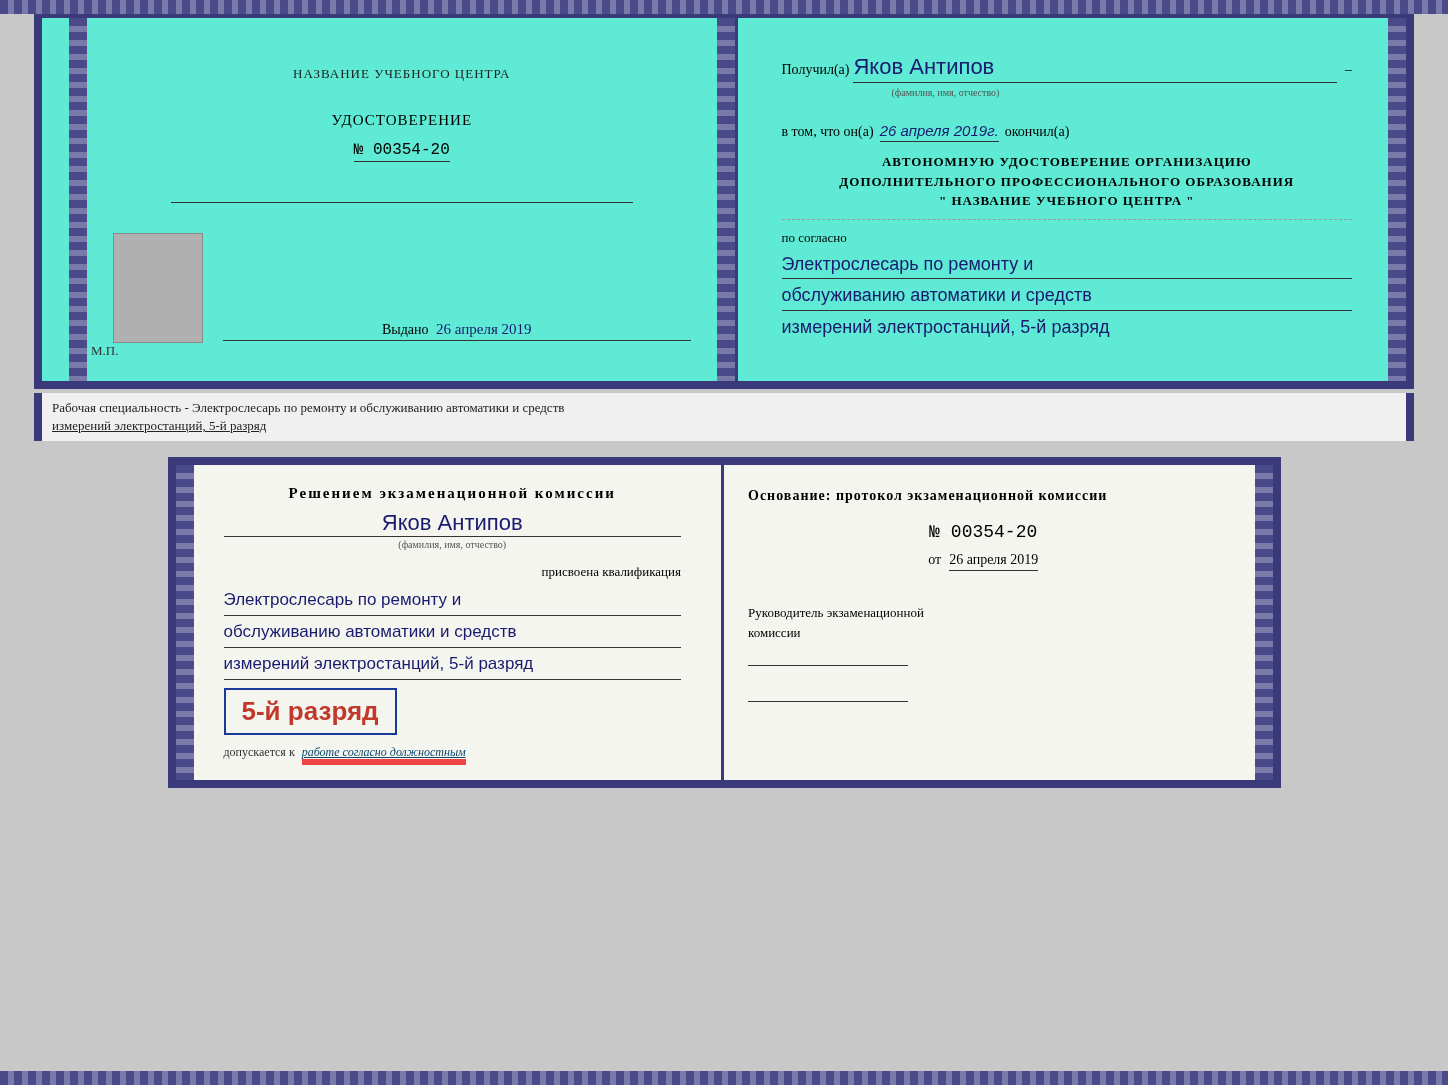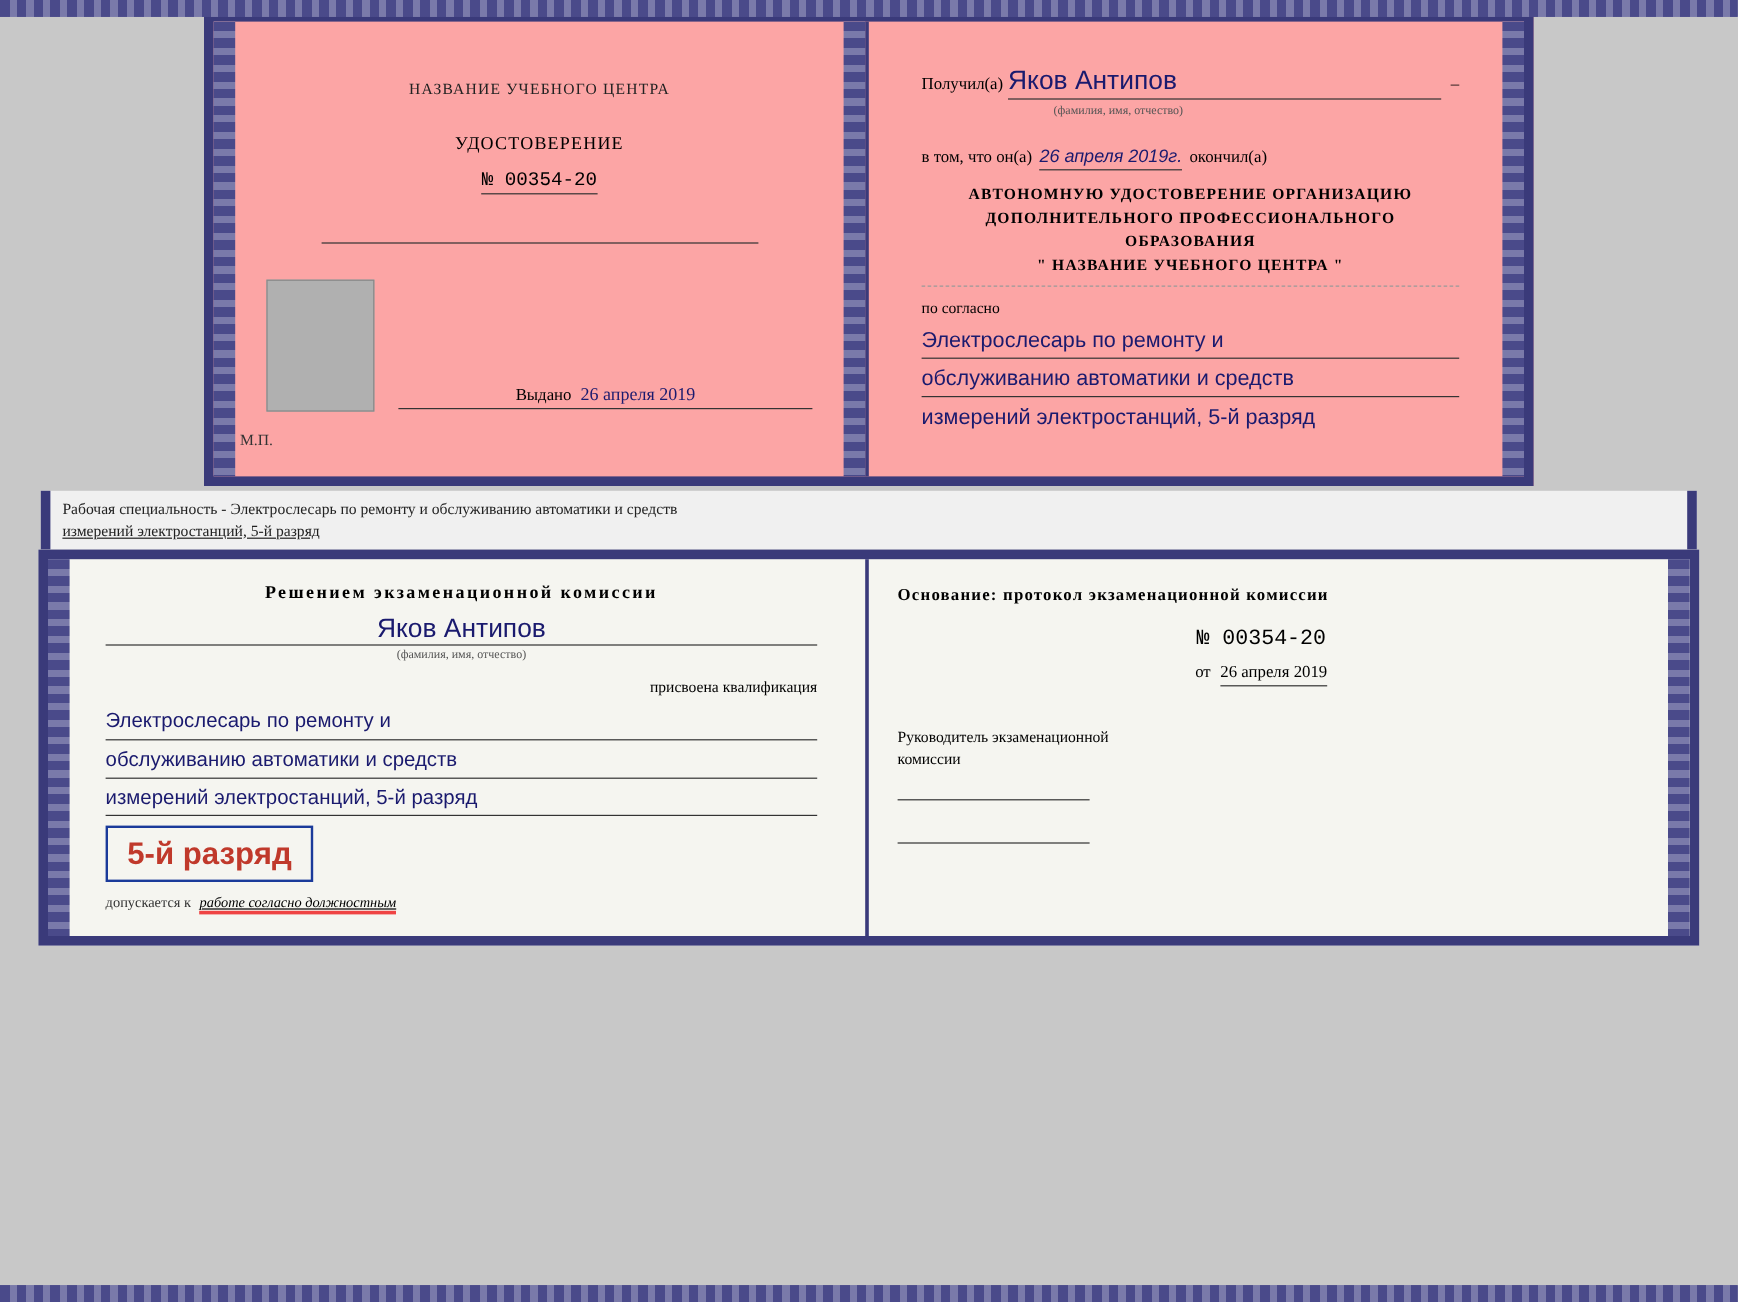--- a/index.html
+++ b/index.html
@@ -9,24 +9,25 @@
       width: 1448px;
       min-height: 1085px;
       display: flex;
       flex-direction: column;
       align-items: center;
       padding: 10px;
     }
 
     .document-pair {
       display: flex;
-      width: 1108px;
+      width: 1380px;
       border: 8px solid #3a3a7a;
-      background: #fca5a5;
+      background: #5eead4;
       margin-bottom: 4px;
+      padding-left: 27px;
     }
 
     .doc-left {
       width: 50%;
       border-right: 3px solid #3a3a7a;
       padding: 20px 24px;
       display: flex;
       flex-direction: column;
       align-items: center;
       position: relative;
@@ -269,24 +270,24 @@
       font-size: 13px;
       color: #222;
       border-left: 8px solid #3a3a7a;
       border-right: 8px solid #3a3a7a;
       line-height: 1.4;
     }
 
     
     .bottom-pair {
       display: flex;
-      width: 1384px;
+      width: 1113px;
       border: 8px solid #3a3a7a;
       background: #f5f5f0;
-      margin-top: 0;
+      margin-top: 16px;
     }
 
     .bottom-left {
       width: 50%;
       border-right: 3px solid #3a3a7a;
       padding: 20px 30px 20px 30px;
       position: relative;
     }
 
     .bottom-right {
@@ -351,22 +352,22 @@
 
     .dopuskaetsya-text {
       font-size: 12px;
       color: #333;
       margin-top: 4px;
     }
 
     .dopuskaetsya-italic {
       font-style: italic;
       font-size: 12px;
-      border-bottom: 3px solid #ef4444;
-      color: #000000;
+      border-bottom: 6px solid #ef4444;
+      color: #0c4a6e;
     }
 
     
     .osnovanie-text {
       font-size: 14px;
       font-weight: bold;
       letter-spacing: 1px;
       line-height: 1.5;
       margin-bottom: 16px;
     }

